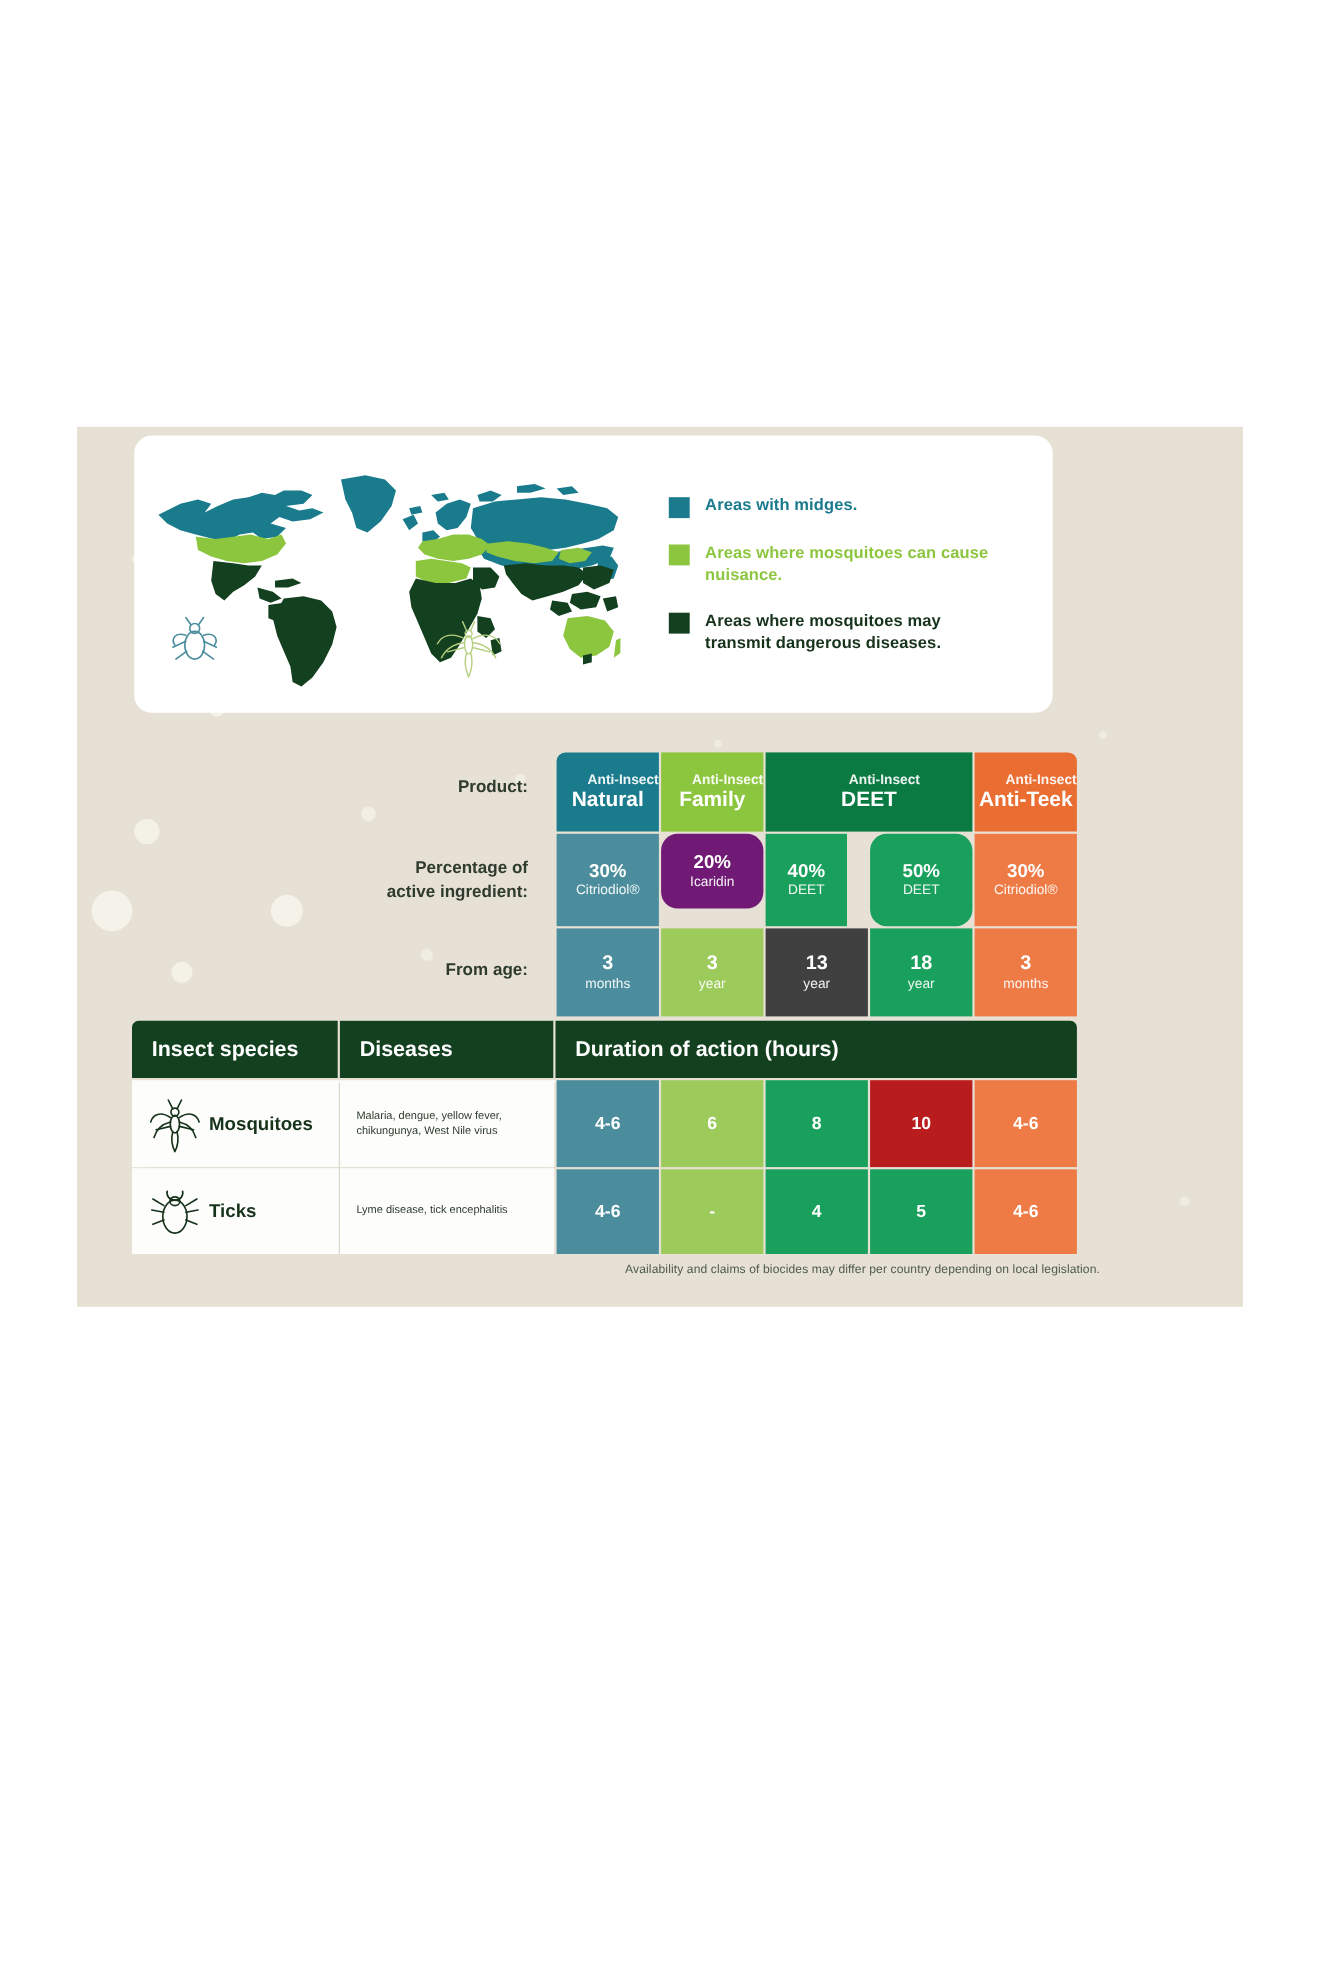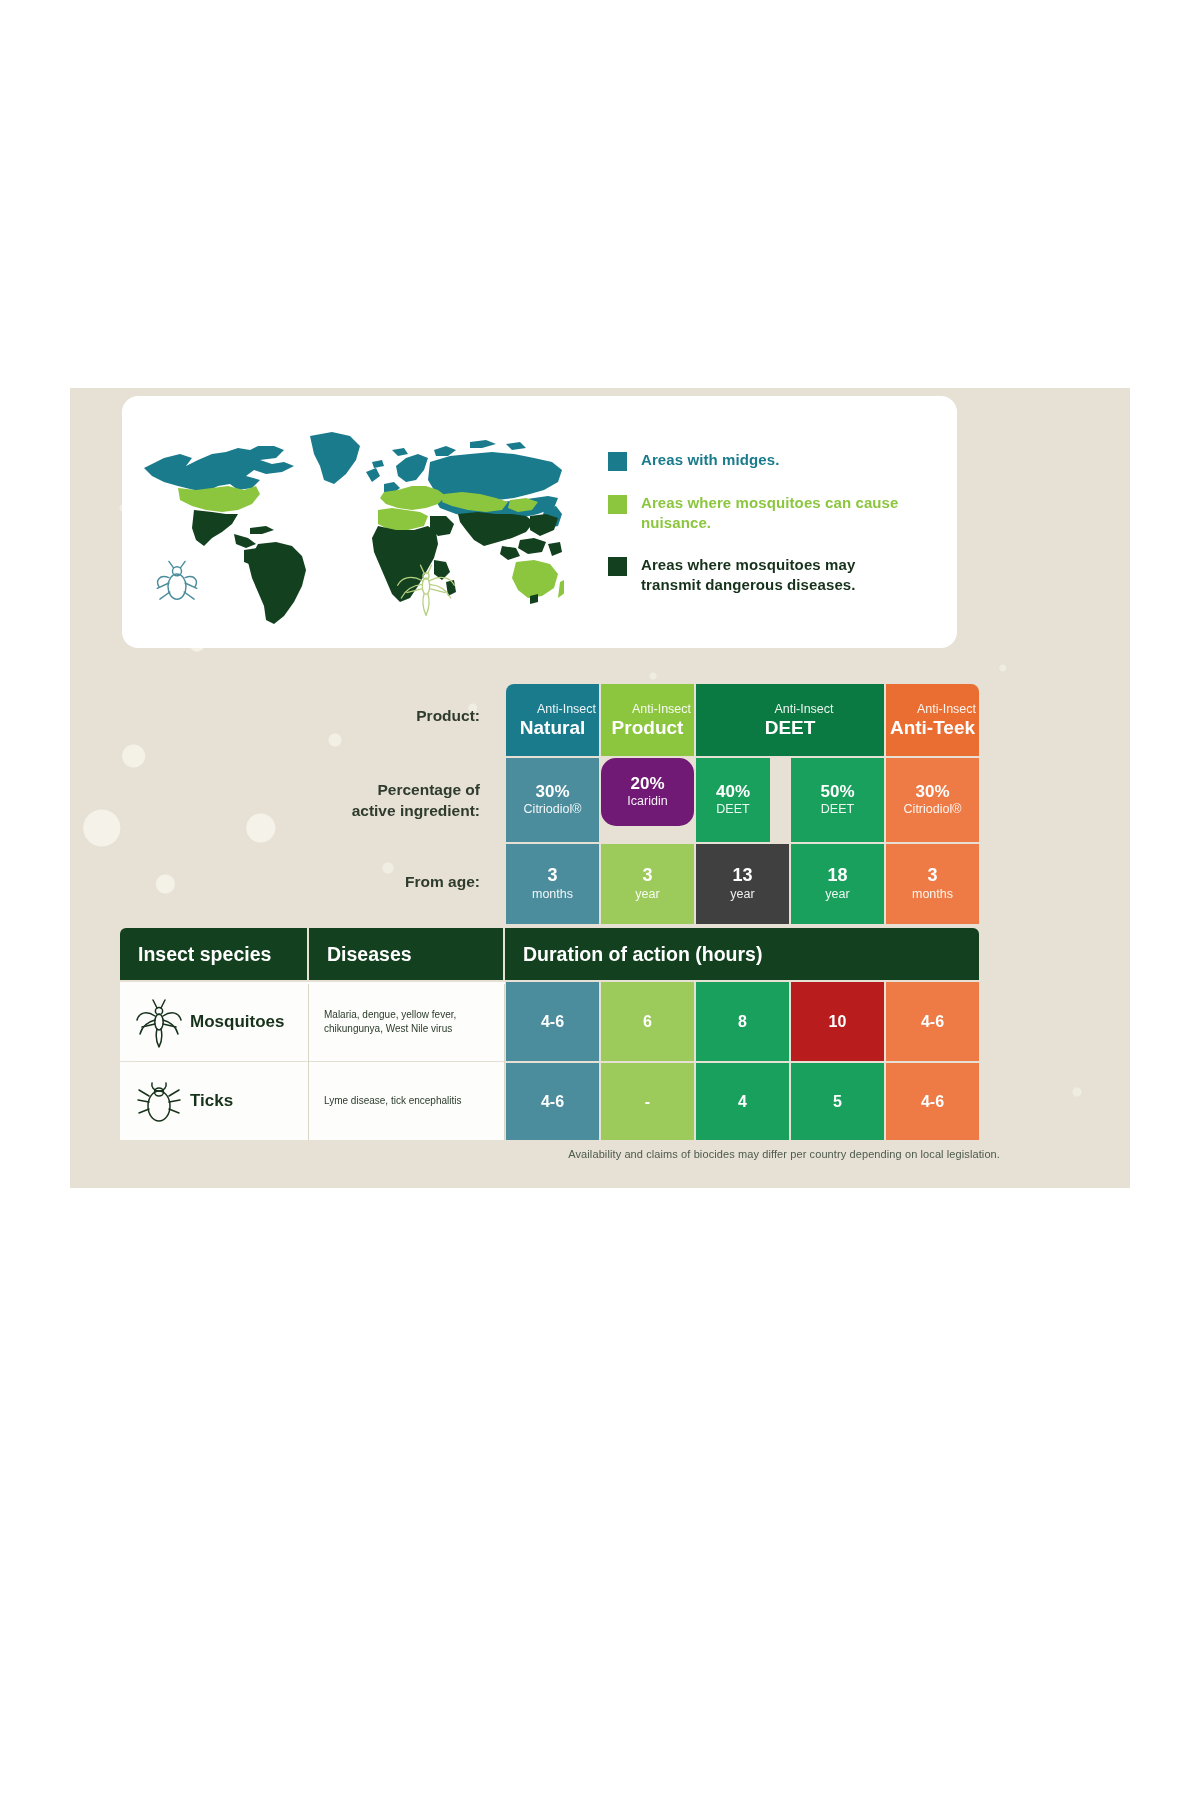--- a/index.html
+++ b/index.html
@@ -59,21 +59,21 @@
   
   .matrix{position:absolute;left:0;top:286px;width:1060px;height:250px;}
   .rowlabel{
     position:absolute;text-align:right;color:#2f3b2f;font-size:15.5px;
     line-height:1.35;font-weight:600;width:250px;
   }
   .cell{position:absolute;box-sizing:border-box;color:#fff;text-align:center;
     display:flex;flex-direction:column;align-items:center;justify-content:center;}
   .cell .big{font-size:17px;font-weight:700;line-height:1.1;text-align:right;}
   .cell .sml{font-size:12.5px;font-weight:400;line-height:1.25;opacity:.93;}
-  .cell .pre{font-size:12.5px;font-weight:400;line-height:1.2;opacity:.92;margin-left:28px;}
+  .cell .pre{font-size:12.5px;font-weight:700;line-height:1.2;opacity:.92;margin-left:28px;}
   .cell .nm{font-size:19px;font-weight:700;line-height:1.15;}
   .cell .num{font-size:18px;font-weight:700;line-height:1.1;}
   .cell .unit{font-size:12.5px;font-weight:400;line-height:1.3;opacity:.92;}
 
   
   .btable{position:absolute;left:50px;top:540px;width:880px;height:212px;}
   .th{position:absolute;top:0;height:52px;background:#13401f;color:#fff;
     display:flex;align-items:center;font-size:19.5px;font-weight:700;
     padding-left:18px;box-sizing:border-box;}
   .trow{position:absolute;left:0;background:#fdfdfb;}
@@ -210,21 +210,21 @@
         <span>active ingredient:</span>
       </div>
       <div class="rowlabel" style="left:160px;top:198px;">From age:</div>
 
       <div class="cell" style="left:436px;top:10px;width:93px;height:72px;background:#197b8c;border-radius:8px 0 0 0;">
         <span class="pre">Anti-Insect</span>
         <span class="nm">Natural</span>
       </div>
       <div class="cell" style="left:531px;top:10px;width:93px;height:72px;background:#8cc63f;">
         <span class="pre">Anti-Insect</span>
-        <span class="nm">Product</span>
+        <span class="nm">Family</span>
       </div>
       <div class="cell" style="left:626px;top:10px;width:188px;height:72px;background:#0b7a42;">
         <span class="pre">Anti-Insect</span>
         <span class="nm">DEET</span>
       </div>
       <div class="cell" style="left:816px;top:10px;width:93px;height:72px;background:#ea6d31;border-radius:0 8px 0 0;">
         <span class="pre">Anti-Insect</span>
         <span class="nm">Anti-Teek</span>
       </div>
 
@@ -233,21 +233,21 @@
         <span class="sml">Citriodiol®</span>
       </div>
       <div class="cell" style="left:531px;top:84px;width:93px;height:68px;background:#701a75;border-radius:15px;">
         <span class="big">20%</span>
         <span class="sml">Icaridin</span>
       </div>
       <div class="cell" style="left:626px;top:84px;width:74px;height:84px;background:#19a05d;">
         <span class="big">40%</span>
         <span class="sml">DEET</span>
       </div>
-      <div class="cell" style="left:721px;top:84px;width:93px;height:84px;background:#19a05d;">
+      <div class="cell" style="left:721px;top:84px;width:93px;height:84px;background:#19a05d;border-radius:15px;">
         <span class="big">50%</span>
         <span class="sml">DEET</span>
       </div>
       <div class="cell" style="left:816px;top:84px;width:93px;height:84px;background:#ee7b45;">
         <span class="big">30%</span>
         <span class="sml">Citriodiol®</span>
       </div>
 
       <div class="cell" style="left:436px;top:170px;width:93px;height:80px;background:#4b8d9c;">
         <span class="num">3</span>

